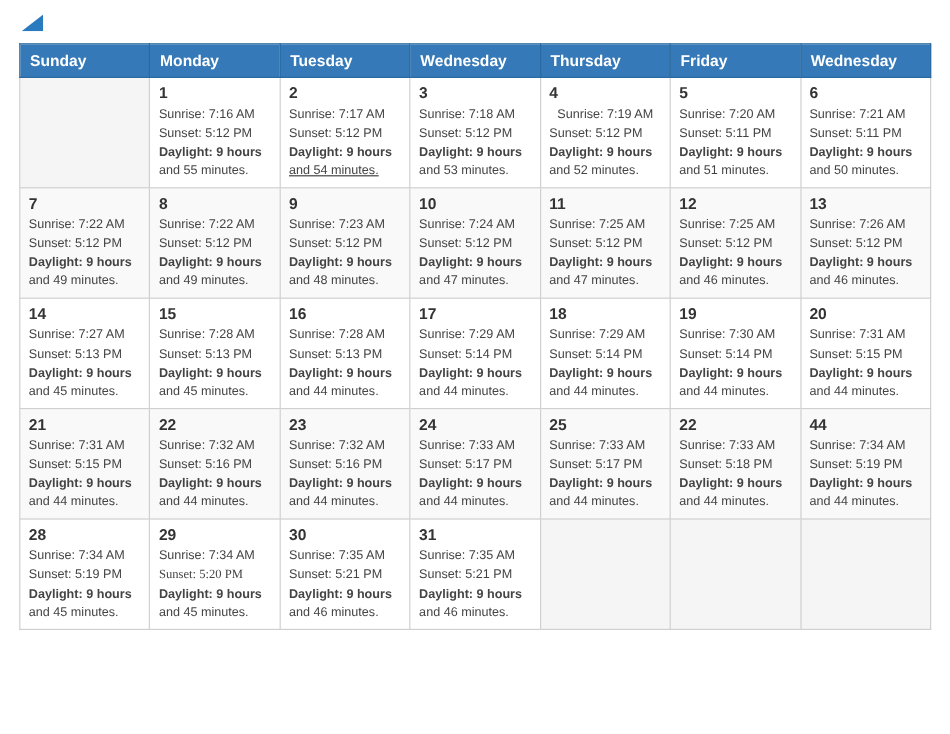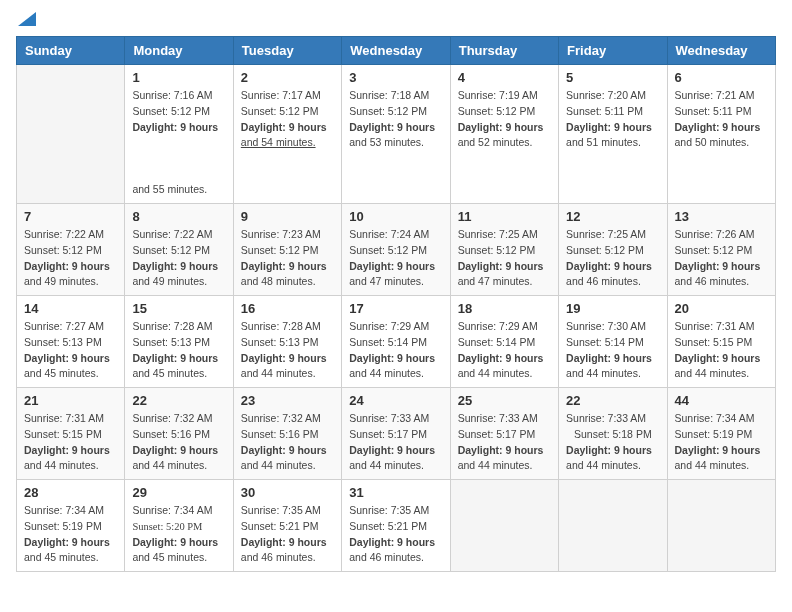--- a/index.html
+++ b/index.html
@@ -121,21 +121,21 @@
   </thead>
   <tbody id="calendar-body">
       <tr>
         <td class="empty-cell"></td>
         <td>
           <span class="day-number">1</span>
           <div class="day-info">
             <span style="display: block;">Sunrise: 7:16 AM</span>
             <span style="display: block;">Sunset: 5:12 PM</span>
             <span style="display: block; font-weight: bold;">Daylight: 9 hours</span>
-            <span style="display: block; margin-top: 47px;">and 55 minutes.</span>
+            <span style="display: block;">and 55 minutes.</span>
           </div>
         </td>
         <td>
           <span class="day-number">2</span>
           <div class="day-info">
             <span style="display: block;">Sunrise: 7:17 AM</span>
             <span style="display: block;">Sunset: 5:12 PM</span>
             <span style="display: block; font-weight: bold;">Daylight: 9 hours</span>
             <span style="display: block; text-decoration: underline;">and 54 minutes.</span>
           </div>
@@ -145,21 +145,21 @@
           <div class="day-info">
             <span style="display: block;">Sunrise: 7:18 AM</span>
             <span style="display: block;">Sunset: 5:12 PM</span>
             <span style="display: block; font-weight: bold;">Daylight: 9 hours</span>
             <span style="display: block;">and 53 minutes.</span>
           </div>
         </td>
         <td>
           <span class="day-number">4</span>
           <div class="day-info">
-            <span style="display: block;">Sunrise: 7:19 AM</span>
+            <span style="display: block; text-align: center;">Sunrise: 7:19 AM</span>
             <span style="display: block;">Sunset: 5:12 PM</span>
             <span style="display: block; font-weight: bold;">Daylight: 9 hours</span>
             <span style="display: block;">and 52 minutes.</span>
           </div>
         </td>
         <td>
           <span class="day-number">5</span>
           <div class="day-info">
             <span style="display: block;">Sunrise: 7:20 AM</span>
             <span style="display: block;">Sunset: 5:11 PM</span>
@@ -350,21 +350,21 @@
             <span style="display: block;">Sunrise: 7:33 AM</span>
             <span style="display: block;">Sunset: 5:17 PM</span>
             <span style="display: block; font-weight: bold;">Daylight: 9 hours</span>
             <span style="display: block;">and 44 minutes.</span>
           </div>
         </td>
         <td>
           <span class="day-number">22</span>
           <div class="day-info">
             <span style="display: block;">Sunrise: 7:33 AM</span>
-            <span style="display: block; text-align: center;">Sunset: 5:18 PM</span>
+            <span style="display: block;">Sunset: 5:18 PM</span>
             <span style="display: block; font-weight: bold;">Daylight: 9 hours</span>
             <span style="display: block;">and 44 minutes.</span>
           </div>
         </td>
         <td>
           <span class="day-number">44</span>
           <div class="day-info">
             <span style="display: block;">Sunrise: 7:34 AM</span>
             <span style="display: block;">Sunset: 5:19 PM</span>
             <span style="display: block; font-weight: bold;">Daylight: 9 hours</span>

